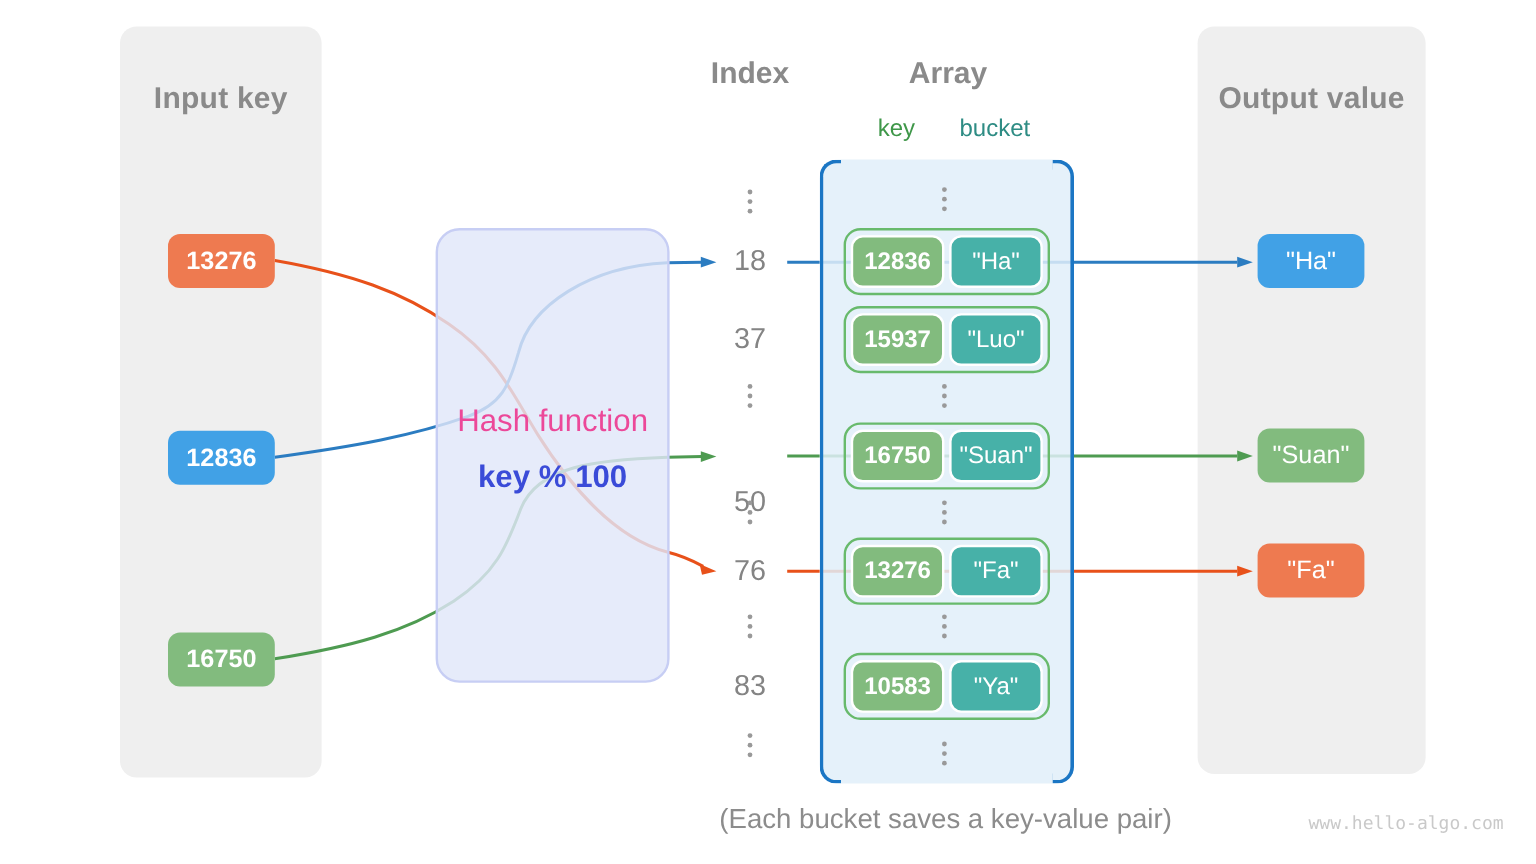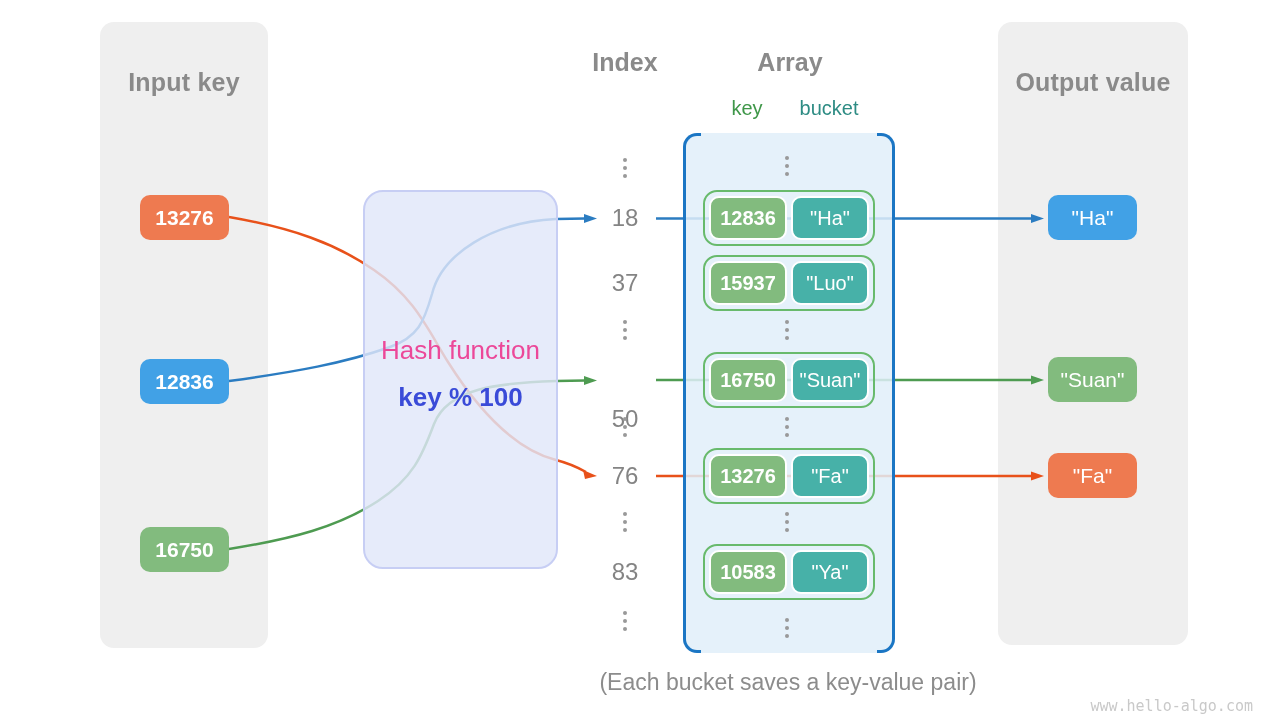--- a/index.html
+++ b/index.html
@@ -67,21 +67,21 @@
 
   
   .vdots{position:absolute;display:flex;flex-direction:column;gap:4px;z-index:5;
          transform:translate(-50%,-50%);}
   .vdots i{width:4px;height:4px;border-radius:50%;background:#999;display:block;}
 
   
   #caption{position:absolute;left:588px;top:669px;width:400px;text-align:center;
            font-size:23px;color:#8c8c8c;z-index:5;}
   #watermark{position:absolute;right:43px;top:677px;font-family:"DejaVu Sans Mono",monospace;
-             font-size:15px;color:#c9c9c9;z-index:5;margin-top:20px;}
+             font-size:15px;color:#c9c9c9;z-index:5;}
 </style>
 </head>
 <body>
 
 <div id="canvas">
 
   <div class="panel" id="input-panel">
     <div class="panel-title">Input key</div>
   </div>
   <div class="panel" id="output-panel">

